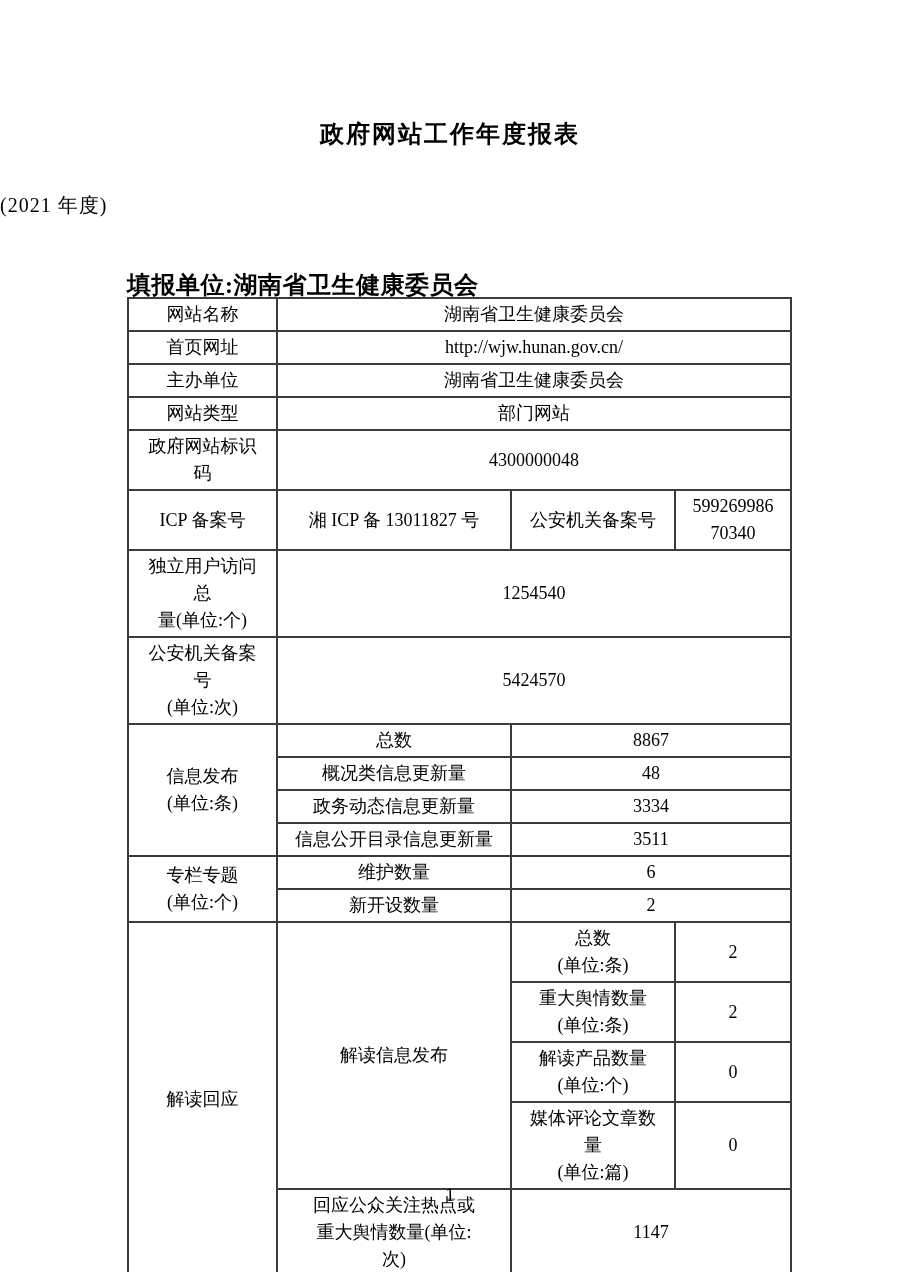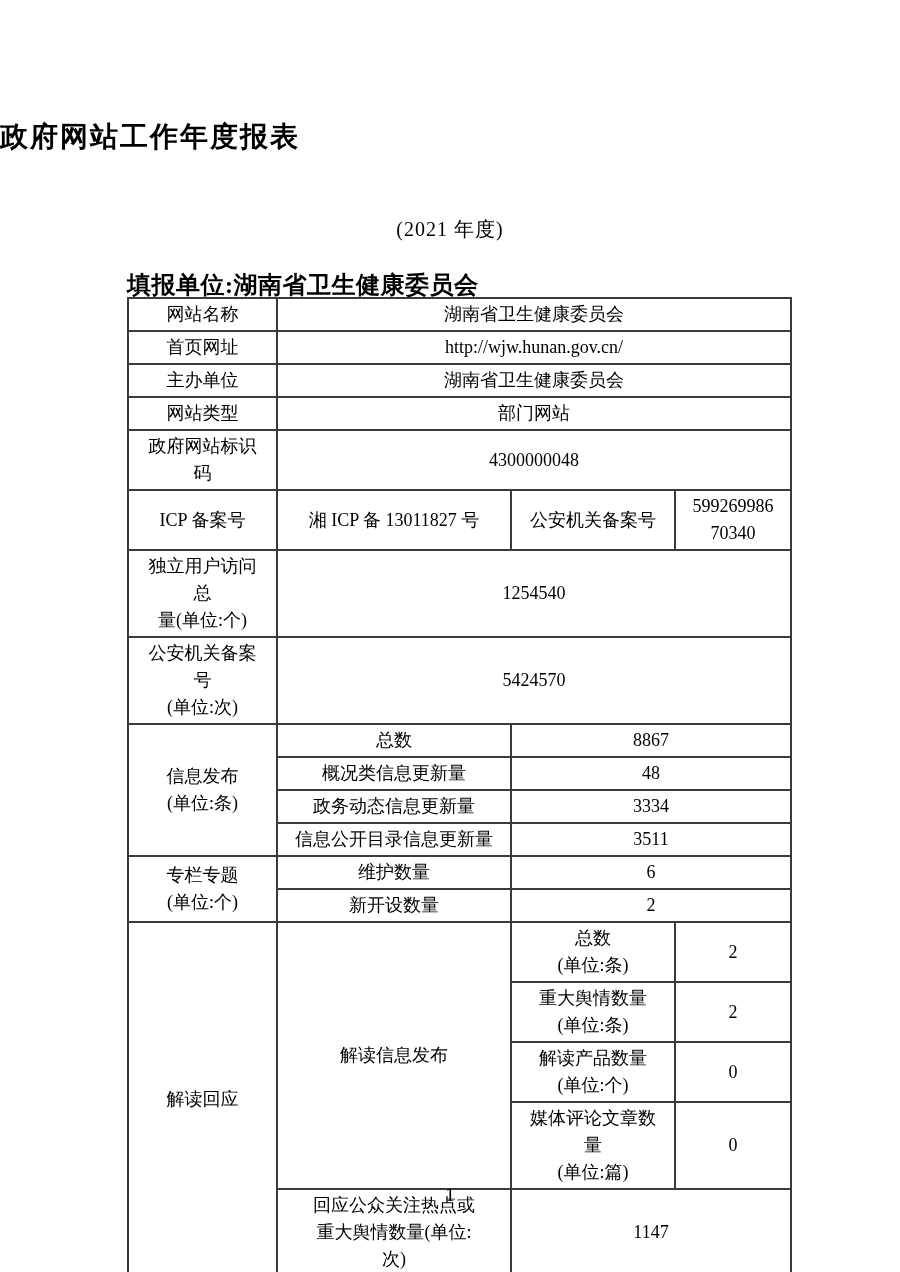--- a/index.html
+++ b/index.html
@@ -9,35 +9,34 @@
     height: 1272px;
     background: #ffffff;
     color: #000000;
     font-family: "Liberation Serif", "DejaVu Serif", serif;
     overflow: hidden;
   }
   .doc-title {
     position: absolute;
     top: 118px; left: 0;
     width: 100%;
-    text-align: left;
+    text-align: center;
     font-family: Liberation Mono, monospace;
-    font-size: 28px;
+    font-size: 24px;
     font-weight: 700;
     letter-spacing: 2px;
     white-space: nowrap;
   }
   .doc-subtitle {
     position: absolute;
     top: 192px; left: 0;
     width: 100%;
-    text-align: center;
+    text-align: left;
     font-size: 20px;
     letter-spacing: 1px;
-    margin-top: 24px;
   }
   .reporting-unit {
     position: absolute;
     top: 269px; left: 127px;
     font-size: 24px;
     font-weight: 700;
     letter-spacing: 0.5px;
     text-align: right;
   }
   table.report {

